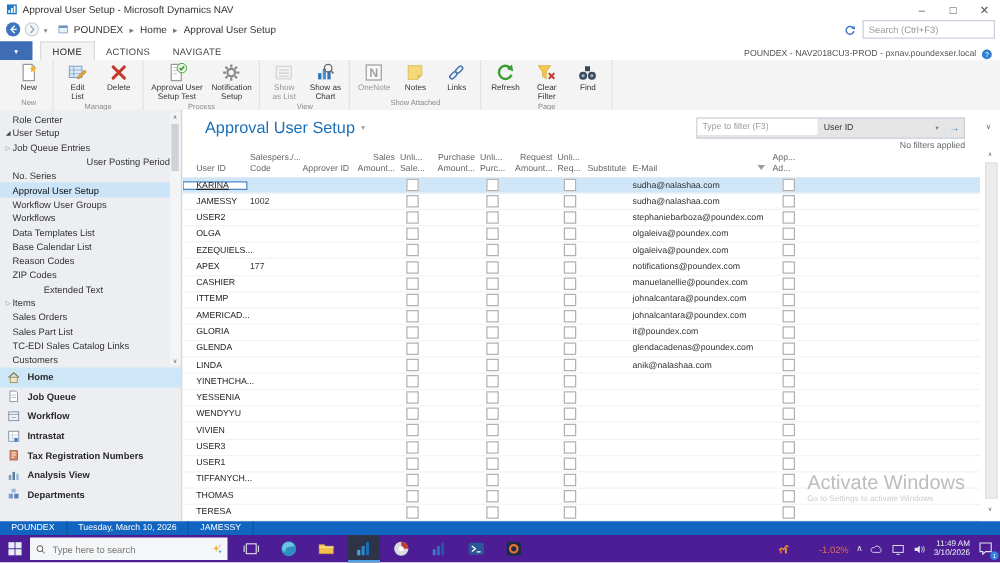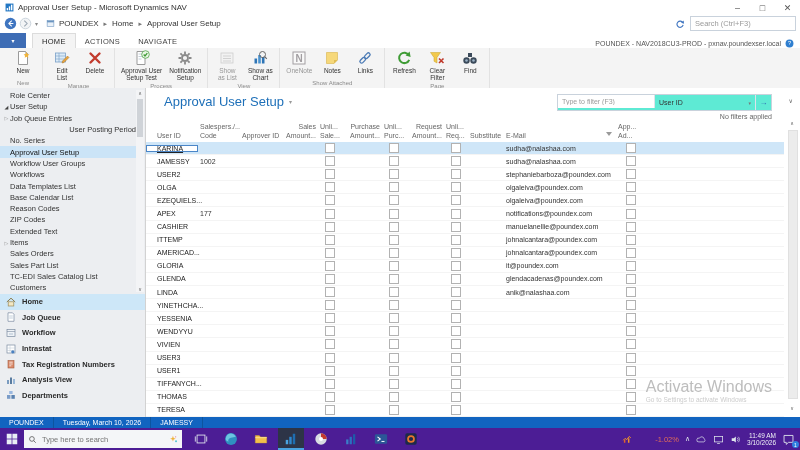--- a/index.html
+++ b/index.html
@@ -59,21 +59,21 @@
 
   .panes{position:absolute;top:206px;left:0;right:0;}
   .pane{height:15.6px;display:flex;align-items:center;padding-left:6px;font-size:7.5px;font-weight:bold;color:#2a2a2a;}
   .pane.sel{background:#cde7f8;}
   .pane .icon{width:10px;height:10px;margin-right:6px;}
 
   
   .content{position:absolute;left:146px;top:0;right:0;bottom:0;background:#fff;}
   .page-title{position:absolute;top:6px;left:18px;font-size:13px;color:#1d6fb8;display:flex;align-items:center;gap:5px;}
   .pt-caret{font-size:6px;color:#9a9a9a;}
-  .filterbar{position:absolute;top:6px;right:28px;display:flex;height:15px;border:1px solid #c9d2dc;background:#5eead4;}
+  .filterbar{position:absolute;top:6px;right:28px;display:flex;height:15px;border:1px solid #c9d2dc;background:#e5e5e5;}
   .f-input{width:88px;height:13px;border:none;border-right:1px solid #dde3ea;font-size:7px;color:#8a8a8a;padding:0 4px;outline:none;}
   .f-input::placeholder{color:#9a9a9a;}
   .f-field{width:92px;display:flex;align-items:center;font-size:7px;color:#333;padding:0 4px;justify-content:space-between;}
   .f-field .car{font-size:5px;color:#777;}
   .f-go{width:15px;border-left:1px solid #dde3ea;display:flex;align-items:center;justify-content:center;color:#2f6fb3;font-size:8px;}
   .collapse-chev{position:absolute;top:9px;right:7px;font-size:6px;color:#666;}
   .filter-status{position:absolute;top:25px;right:28px;font-size:7px;color:#666;}
 
   .thead{position:absolute;top:32px;left:0;right:16px;height:22px;display:grid;border-bottom:1px solid #e4e4e4;align-items:end;}
   .hc{font-size:7px;color:#666;line-height:8.5px;padding-bottom:2px;overflow:hidden;white-space:nowrap;}
@@ -420,39 +420,39 @@
           <span>Base Calendar List</span>
         </div>
         <div class="titem" style="padding-left: 3px;">
           <span class="texp"></span>
           <span>Reason Codes</span>
         </div>
         <div class="titem" style="padding-left: 3px;">
           <span class="texp"></span>
           <span>ZIP Codes</span>
         </div>
-        <div class="titem" style="padding-left: 3px;">
+        <div class="titem" style="padding-left: 3px; margin-left: 25px;">
           <span class="texp"></span>
           <span>Extended Text</span>
         </div>
         <div class="titem" style="padding-left: 3px;">
           <span class="texp">▷</span>
           <span>Items</span>
         </div>
         <div class="titem" style="padding-left: 3px;">
           <span class="texp"></span>
           <span>Sales Orders</span>
         </div>
         <div class="titem" style="padding-left: 3px;">
           <span class="texp"></span>
           <span>Sales Part List</span>
         </div>
         <div class="titem" style="padding-left: 3px;">
           <span class="texp"></span>
-          <span>TC-EDI Sales Catalog List</span>
+          <span>TC-EDI Sales Catalog Links</span>
         </div>
         <div class="titem" style="padding-left: 3px;">
           <span class="texp"></span>
           <span>Customers</span>
         </div>
       </div>
     <div class="tree-scroll">
       <span class="sarrow" style="top:0;">∧</span>
       <div class="thumb"></div>
       <span class="sarrow" style="bottom:0;">∨</span>

